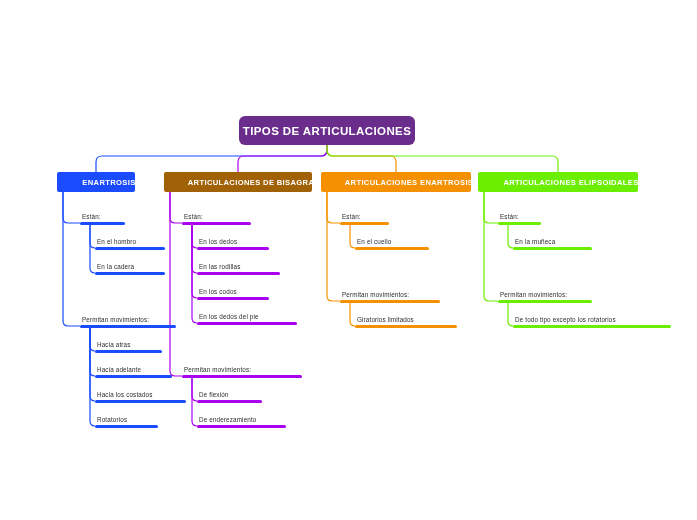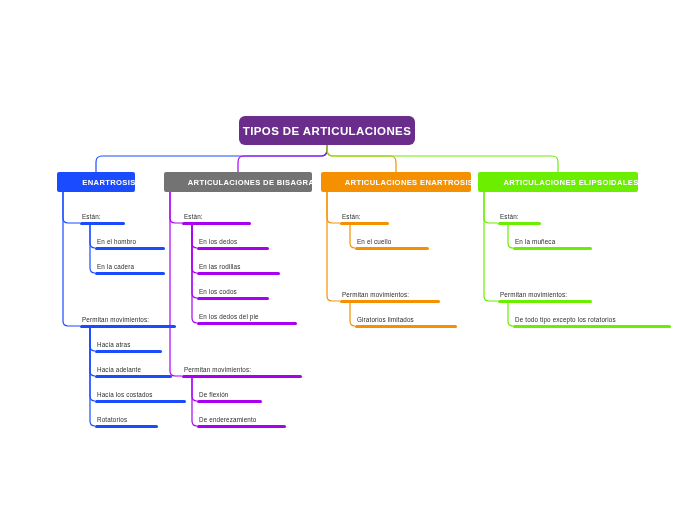--- a/index.html
+++ b/index.html
@@ -152,21 +152,21 @@
         <span class="leaf-rule" style="background: rgb(26, 75, 255); width: 76.9px;"></span>
       </div>
       <div class="leaf" style="left: 95px; top: 391px;">
         <span class="leaf-label">Hacia los costados</span>
         <span class="leaf-rule" style="background: rgb(26, 75, 255); width: 90.7px;"></span>
       </div>
       <div class="leaf" style="left: 95px; top: 416px;">
         <span class="leaf-label">Rotatorios</span>
         <span class="leaf-rule" style="background: rgb(26, 75, 255); width: 63.1px;"></span>
       </div>
-      <div class="branch-node" style="left: 164px; top: 172px; width: 148px; height: 20px; background: #737373;">
+      <div class="branch-node" style="left: 164px; top: 172px; width: 148px; height: 20px; background: #a16207;">
         <span>ARTICULACIONES DE BISAGRA</span>
       </div>
       <div class="leaf" style="left: 182px; top: 213px;">
         <span class="leaf-label">Están:</span>
         <span class="leaf-rule" style="background: rgb(169, 0, 240); width: 68.7px;"></span>
       </div>
       <div class="leaf" style="left: 197px; top: 238px;">
         <span class="leaf-label">En los dedos</span>
         <span class="leaf-rule" style="background: rgb(169, 0, 240); width: 72.2px;"></span>
       </div>

